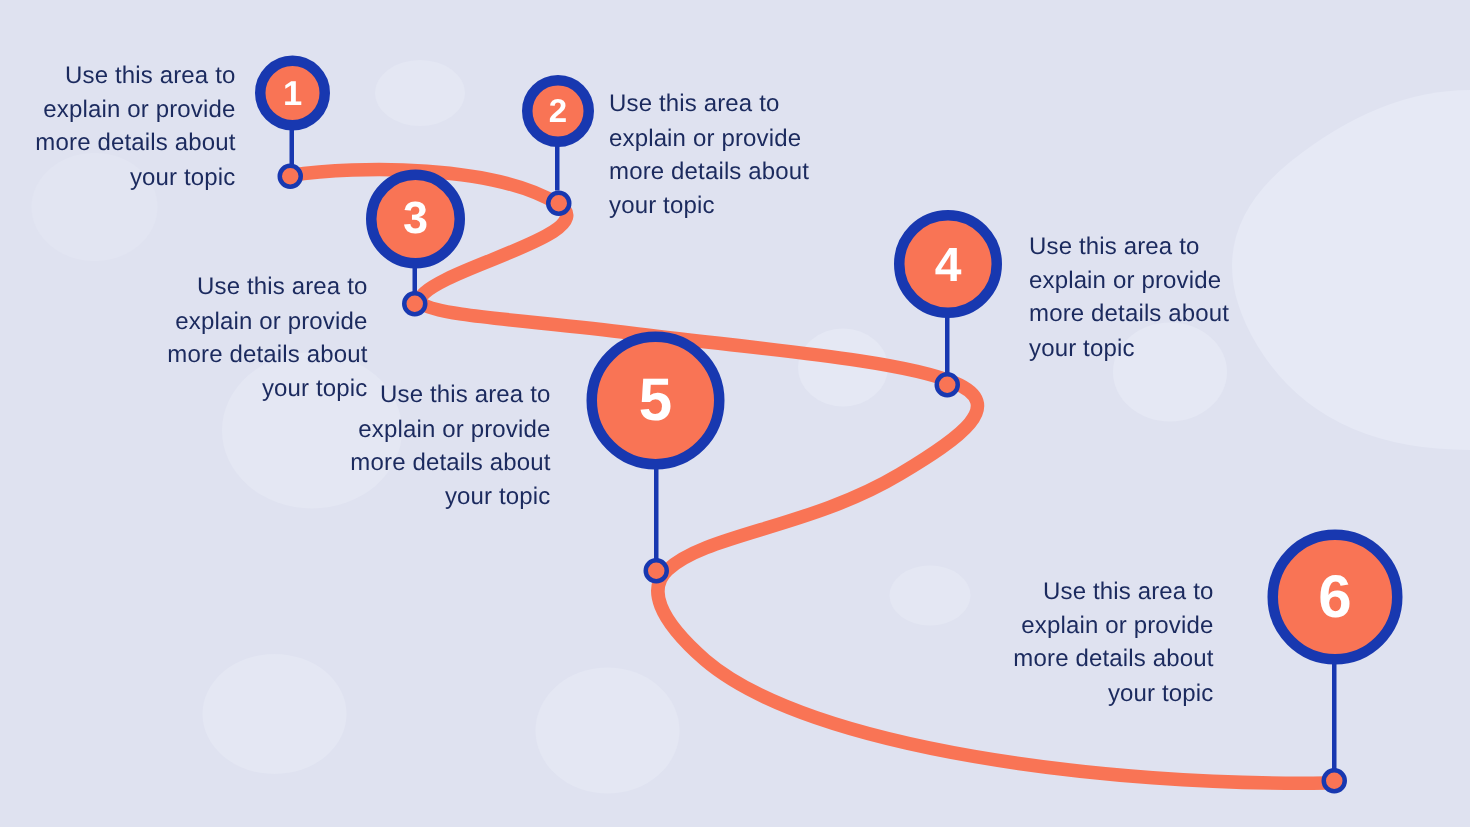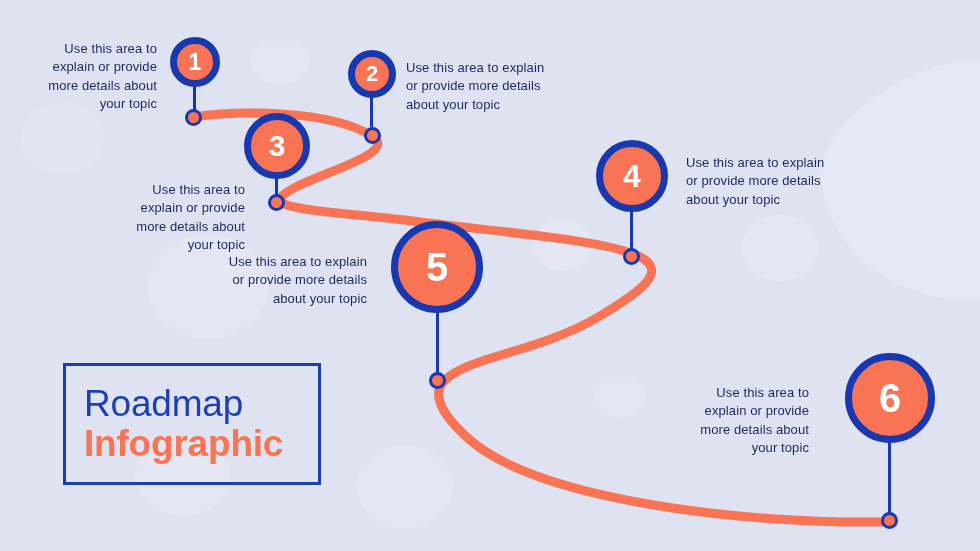--- a/index.html
+++ b/index.html
@@ -40,21 +40,21 @@
     width:17px;height:17px;
     border-radius:50%;
     background:#f97455;
     border:3px solid #1838b0;
     box-sizing:border-box;
   }
 
   
   .caption{
     position:absolute;
-    font-size:13px;
+    font-size:16px;
     line-height:1.42;
     color:#1b2a5e;
     letter-spacing:.1px;
   }
   .caption.right{text-align:right;}
   .caption.left{text-align:left;}
 
   
   .title-box{
     position:absolute;
@@ -155,18 +155,14 @@
 
   <div class="node">
     <div class="disc" style="left:845px;top:353px;width:90px;height:90px;font-size:40px;">
       <span>6</span>
     </div>
     <div class="stem" style="left:888px;top:442px;height:72px;"></div>
     <div class="dot" style="left:881px;top:512px;"></div>
   </div>
   <div class="caption right" style="left:674px;top:384px;width:135px;">Use this area to explain or provide more details about your topic</div>
 
-  <div class="title-box">
-    <div class="title-line1">Roadmap</div>
-    <div class="title-line2">Infographic</div>
-  </div>
 
 </div>
 
 </body></html>

